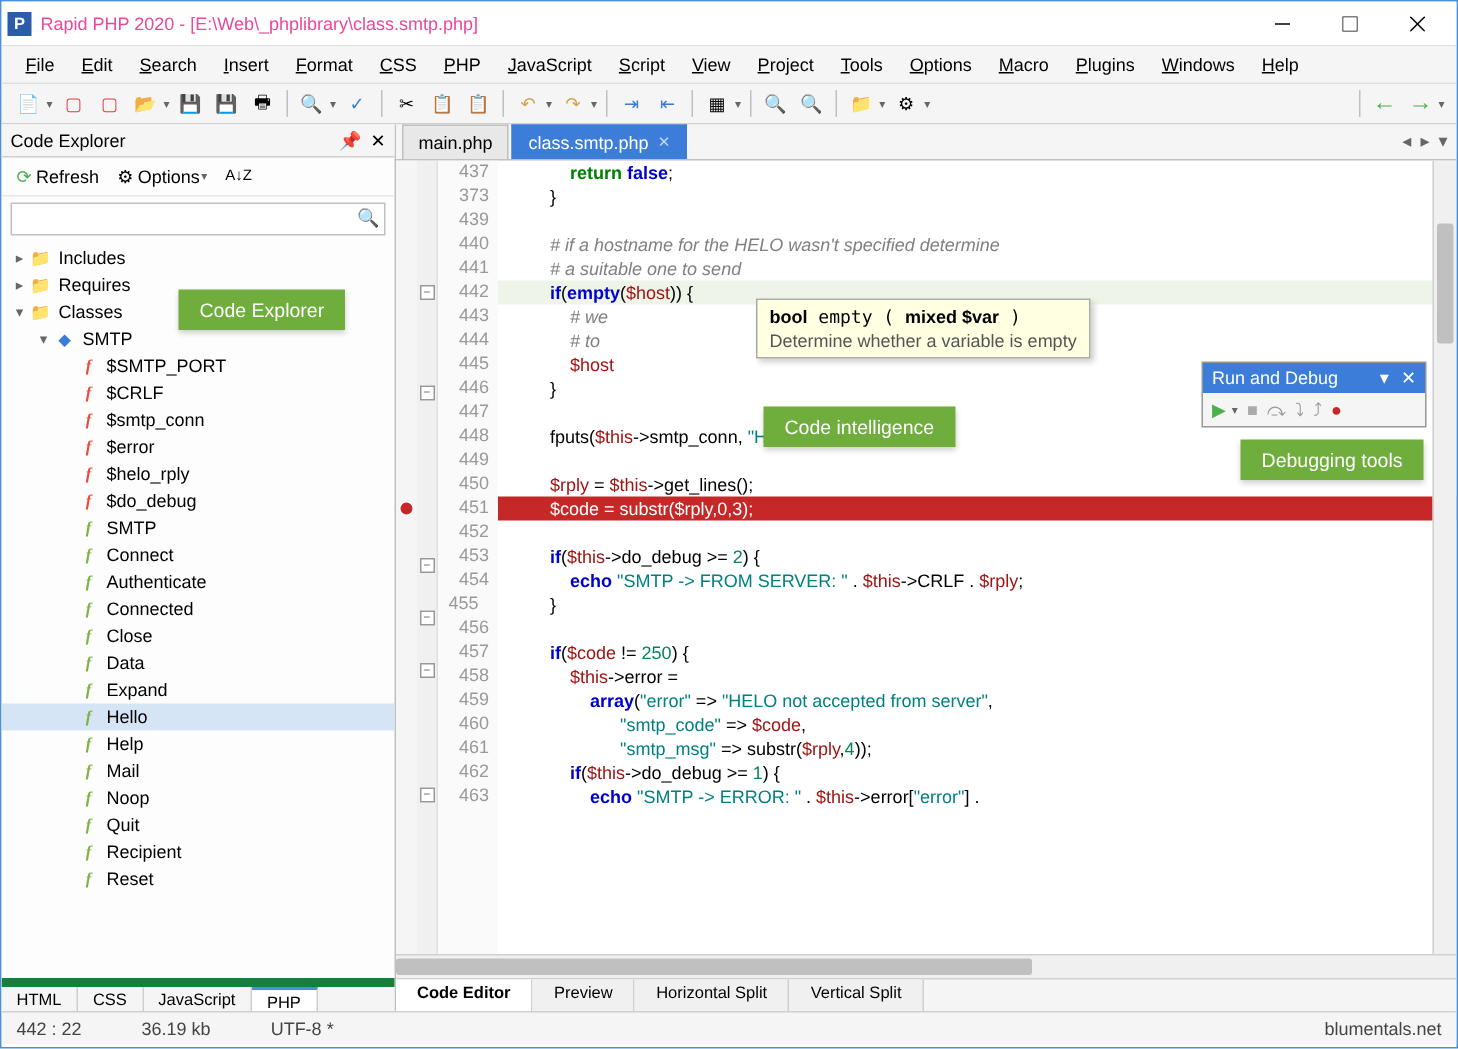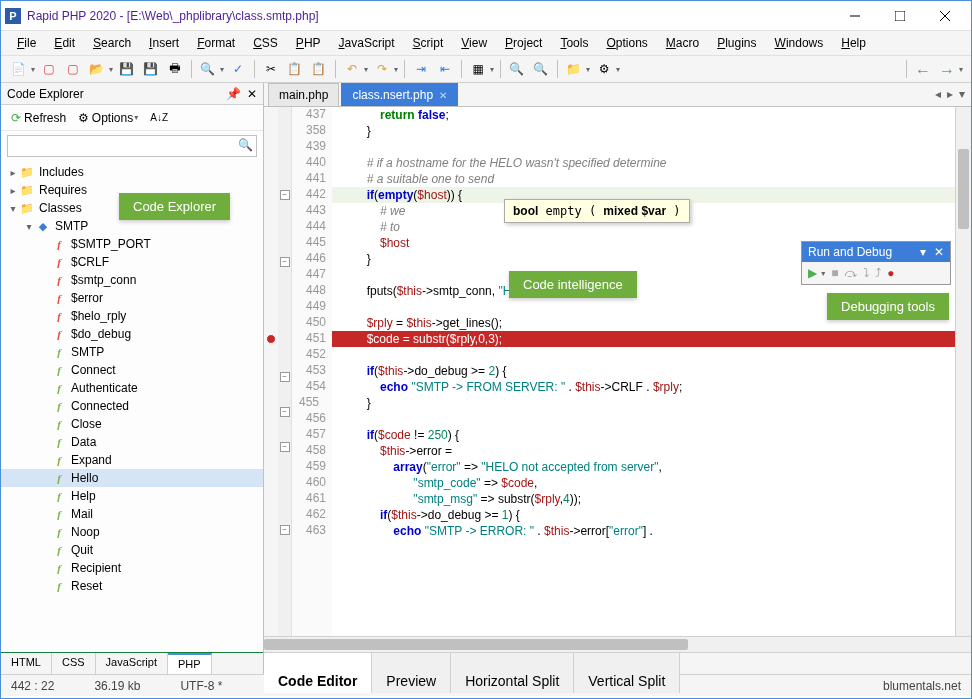--- a/index.html
+++ b/index.html
@@ -1,19 +1,19 @@
 <!DOCTYPE html>
 <html><head>
 <meta charset="utf-8">
 <style>
 * { margin:0; padding:0; box-sizing:border-box; font-family:'Segoe UI',Tahoma,sans-serif; font-size:12px; }
 body { width:972px; height:699px; background:#fff; overflow:hidden; border:1px solid #4a90d9; position:relative; }
 .titlebar { height:30px; background:#fff; display:flex; align-items:center; padding:0 4px; border-bottom:1px solid #e0e0e0; }
 .app-icon { width:16px; height:16px; background:#2a5caa; color:#fff; font-weight:bold; text-align:center; line-height:16px; font-size:11px; margin-right:6px; }
-.title-text { flex:1; color:#4c1d95; }
+.title-text { flex:1; color:#ec4899; }
 .win-btn { width:45px; height:28px; display:flex; align-items:center; justify-content:center; cursor:pointer; }
 .menubar { height:24px; display:flex; align-items:center; padding:0 8px; gap:2px; background:#f5f5f5; }
 .menu-item { padding:2px 8px; cursor:pointer; }
 .menu-item u { text-decoration:underline; }
 .toolbar { height:28px; background:#f5f5f5; border-top:1px solid #e0e0e0; border-bottom:1px solid #d0d0d0; display:flex; align-items:center; padding:0 8px; gap:4px; }
 .tb-btn { width:20px; height:20px; display:flex; align-items:center; justify-content:center; cursor:pointer; }
 .tb-sep { width:1px; height:18px; background:#c0c0c0; margin:0 2px; }
 .tb-dd { font-size:8px; color:#666; margin-left:-2px; }
 .main-area { display:flex; height:591px; }
 .sidebar { width:263px; border-right:1px solid #c0c0c0; display:flex; flex-direction:column; background:#fdfdfd; }
@@ -27,21 +27,21 @@
 .tree { flex:1; overflow:auto; padding:2px 0; }
 .tree-row { display:flex; align-items:center; height:18px; padding-left:6px; cursor:pointer; white-space:nowrap; }
 .tree-row.sel { background:#d5e5f5; }
 .tree-ind { display:inline-block; }
 .tree-tw { width:12px; text-align:center; color:#666; font-size:10px; }
 .tree-ico { width:16px; height:14px; margin-right:4px; display:inline-flex; align-items:center; justify-content:center; font-size:11px; }
 .folder-ico { color:#d4a34b; }
 .class-ico { color:#3a7bd5; }
 .var-ico { color:#e74c3c; font-weight:bold; font-style:italic; font-family:serif; }
 .func-ico { color:#7cb342; font-weight:bold; font-style:italic; font-family:serif; }
-.sidebar-tabs { height:22px; border-top:1px solid #15803d; display:flex; background:#f5f5f5;text-align:right; }
+.sidebar-tabs { height:22px; border-top:6px solid #15803d; display:flex; background:#f5f5f5;text-align:right; }
 .sb-tab { padding:3px 10px; border-right:1px solid #d0d0d0; cursor:pointer; font-size:11px; }
 .sb-tab.active { background:#fff; border-top:2px solid #4a90d9; }
 .editor-area { flex:1; display:flex; flex-direction:column; position:relative; }
 .file-tabs { height:24px; background:#f5f5f5; display:flex; align-items:flex-end; padding-left:4px; border-bottom:1px solid #c0c0c0; position:relative; }
 .file-tab { padding:4px 10px; background:#e8e8e8; border:1px solid #c0c0c0; border-bottom:none; margin-right:2px; cursor:pointer; display:flex; align-items:center; gap:6px; font-size:11px; }
 .file-tab.active { background:#3b7dd8; color:#fff; border-color:#3b7dd8; }
 .file-tab .x { font-size:10px; opacity:.7; }
 .tab-nav { position:absolute; right:6px; top:4px; display:flex; gap:6px; color:#666; }
 .code-wrap { flex:1; display:flex; overflow:hidden; position:relative; }
 .gutter-bp { width:14px; background:#f5f5f5; }
@@ -60,21 +60,21 @@
 .bp-dot { width:10px; height:10px; background:#c62828; border-radius:50%; border:1px solid #fff; margin:3px auto; }
 .fold-mark { width:10px; height:10px; border:1px solid #999; background:#fff; font-size:8px; line-height:8px; text-align:center; margin:3px auto; color:#666; }
 .tooltip { position:absolute; background:#ffffe1; border:1px solid #aaa; padding:4px 8px; font-size:11px; box-shadow:2px 2px 4px rgba(0,0,0,.2); z-index:10; }
 .tooltip .tt-sig { font-family:Consolas,monospace; }
 .tooltip .tt-desc { color:#555; margin-top:2px; }
 .callout { position:absolute; background:#6fae3c; color:#fff; padding:6px 14px; font-size:13px; z-index:5; box-shadow:0 2px 4px rgba(0,0,0,.2); }
 .debug-panel { position:absolute; right:20px; top:134px; width:150px; background:#f5f5f5; border:1px solid #999; z-index:8; }
 .debug-hdr { background:#3b7dd8; color:#fff; padding:3px 6px; font-size:11px; display:flex; align-items:center; }
 .debug-body { padding:4px 6px; display:flex; gap:6px; align-items:center; }
 .editor-tabs { height:22px; border-top:1px solid #d0d0d0; display:flex; background:#f5f5f5; }
-.ed-tab { padding:20px 14px; border-right:1px solid #d0d0d0; cursor:pointer; font-size:14px; background:#f0f0f0; }
+.ed-tab { padding:3px 14px; border-right:1px solid #d0d0d0; cursor:pointer; font-size:11px; background:#f0f0f0; }
 .ed-tab.active { background:#fff; font-weight:bold; }
 .statusbar { height:22px; background:#f5f5f5; border-top:1px solid #d0d0d0; display:flex; align-items:center; padding:0 10px; gap:40px; font-size:11px; color:#444; }
 .statusbar .spacer { flex:1; }
 .scrollbar-v { position:absolute; right:0; top:0; bottom:0; width:16px; background:#f0f0f0; border-left:1px solid #d0d0d0; }
 .scrollbar-v .thumb { position:absolute; left:2px; right:2px; top:8%; height:15%; background:#c0c0c0; border-radius:2px; }
 .scrollbar-h { height:16px; background:#f0f0f0; border-top:1px solid #d0d0d0; position:relative; }
 .scrollbar-h .thumb { position:absolute; top:2px; bottom:2px; left:0; width:60%; background:#c0c0c0; border-radius:2px; }
 .err-underline { border-bottom:1px wavy red; }
 svg { display:block; }
 </style>
@@ -344,21 +344,21 @@
         <div class="sb-tab active">PHP</div>
       </div>
   </div>
 
   <div class="editor-area">
     <div class="file-tabs" id="file-tabs">
       <div class="file-tab">
           <span>main.php</span>
         </div>
         <div class="file-tab active">
-          <span>class.nsert.php</span>
+          <span>class.smtp.php</span>
           <span class="x">✕</span>
         </div>
         <div class="tab-nav">
         <span>◂</span>
         <span>▸</span>
         <span>▾</span>
       </div>
     </div>
     <div class="code-wrap">
       <div class="gutter-bp" id="gutter-bp">
@@ -428,21 +428,21 @@
           <div style="height: 16px;"></div>
           <div style="height: 16px;"></div>
           <div style="height: 16px;"></div>
           <div style="height: 16px;">
             <div class="fold-mark">−</div>
           </div>
           <div style="height: 16px;"></div>
         </div>
       <div class="gutter-ln" id="gutter-ln">
           <div style="height: 16px;">437</div>
-          <div style="height: 16px;">358</div>
+          <div style="height: 16px;">373</div>
           <div style="height: 16px;">439</div>
           <div style="height: 16px;">440</div>
           <div style="height: 16px;">441</div>
           <div style="height: 16px;">442</div>
           <div style="height: 16px;">443</div>
           <div style="height: 16px;">444</div>
           <div style="height: 16px;">445</div>
           <div style="height: 16px;">446</div>
           <div style="height: 16px;">447</div>
           <div style="height: 16px;">448</div>
@@ -462,20 +462,21 @@
           <div style="height: 16px;">462</div>
           <div style="height: 16px;">463</div>
         </div>
       <div class="code-body" id="code-body"><div class="code-line">            <span class="kwg">return</span> <span class="kw">false</span>;</div><div class="code-line">        }</div><div class="code-line"></div><div class="code-line">        <span class="cmt"># if a <span class="err-underline">hostname</span> for the <span class="err-underline">HELO</span> <span class="err-underline">wasn</span>'t specified determine</span></div><div class="code-line">        <span class="cmt"># a suitable one to send</span></div><div class="code-line hl">        <span class="kw">if</span>(<span class="kw">empty</span>(<span class="var">$host</span>)) {</div><div class="code-line">            <span class="cmt"># we </span>                               <span class="cmt">t of <span class="err-underline">appopiate</span> default</span></div><div class="code-line">            <span class="cmt"># to </span></div><div class="code-line">            <span class="var">$host</span></div><div class="code-line">        }</div><div class="code-line"></div><div class="code-line">        fputs(<span class="var">$this</span>-&gt;<span class="err-underline">smtp_conn</span>, <span class="str">"<span class="err-underline">HELO</span> "</span> . <span class="var">$host</span> . <span class="var">$thi</span></div><div class="code-line"></div><div class="code-line">        <span class="var">$rply</span> = <span class="var">$this</span>-&gt;get_lines();</div><div class="code-line bp">        $code = substr($rply,0,3);</div><div class="code-line"></div><div class="code-line">        <span class="kw">if</span>(<span class="var">$this</span>-&gt;do_debug &gt;= <span class="num">2</span>) {</div><div class="code-line">            <span class="kw">echo</span> <span class="str">"<span class="err-underline">SMTP</span> -&gt; FROM SERVER: "</span> . <span class="var">$this</span>-&gt;CRLF . <span class="var">$rply</span>;</div><div class="code-line">        }</div><div class="code-line"></div><div class="code-line">        <span class="kw">if</span>(<span class="var">$code</span> != <span class="num">250</span>) {</div><div class="code-line">            <span class="var">$this</span>-&gt;error =</div><div class="code-line">                <span class="kw">array</span>(<span class="str">"error"</span> =&gt; <span class="str">"<span class="err-underline">HELO</span> not accepted from server"</span>,</div><div class="code-line">                      <span class="str">"<span class="err-underline">smtp_code</span>"</span> =&gt; <span class="var">$code</span>,</div><div class="code-line">                      <span class="str">"<span class="err-underline">smtp_msg</span>"</span> =&gt; substr(<span class="var">$rply</span>,<span class="num">4</span>));</div><div class="code-line">            <span class="kw">if</span>(<span class="var">$this</span>-&gt;do_debug &gt;= <span class="num">1</span>) {</div><div class="code-line">                <span class="kw">echo</span> <span class="str">"<span class="err-underline">SMTP</span> -&gt; ERROR: "</span> . <span class="var">$this</span>-&gt;error[<span class="str">"error"</span>] .</div></div>
       <div class="scrollbar-v">
           <div class="thumb"></div>
         </div>
 
       <div class="tooltip" style="left:240px; top:92px;">
         <div class="tt-sig"><b>bool</b> empty ( <b>mixed $var</b> )</div>
+        <div class="tt-desc">Determine whether a variable is empty</div>
       </div>
 
       <div class="callout" style="right:22px; top:186px;">Debugging tools</div>
       <div class="callout" style="left:245px; top:164px;">Code intelligence</div>
 
       <div class="debug-panel">
         <div class="debug-hdr">
           <span>Run and Debug</span>
           <span style="flex:1"></span>
           <span>▾</span>

